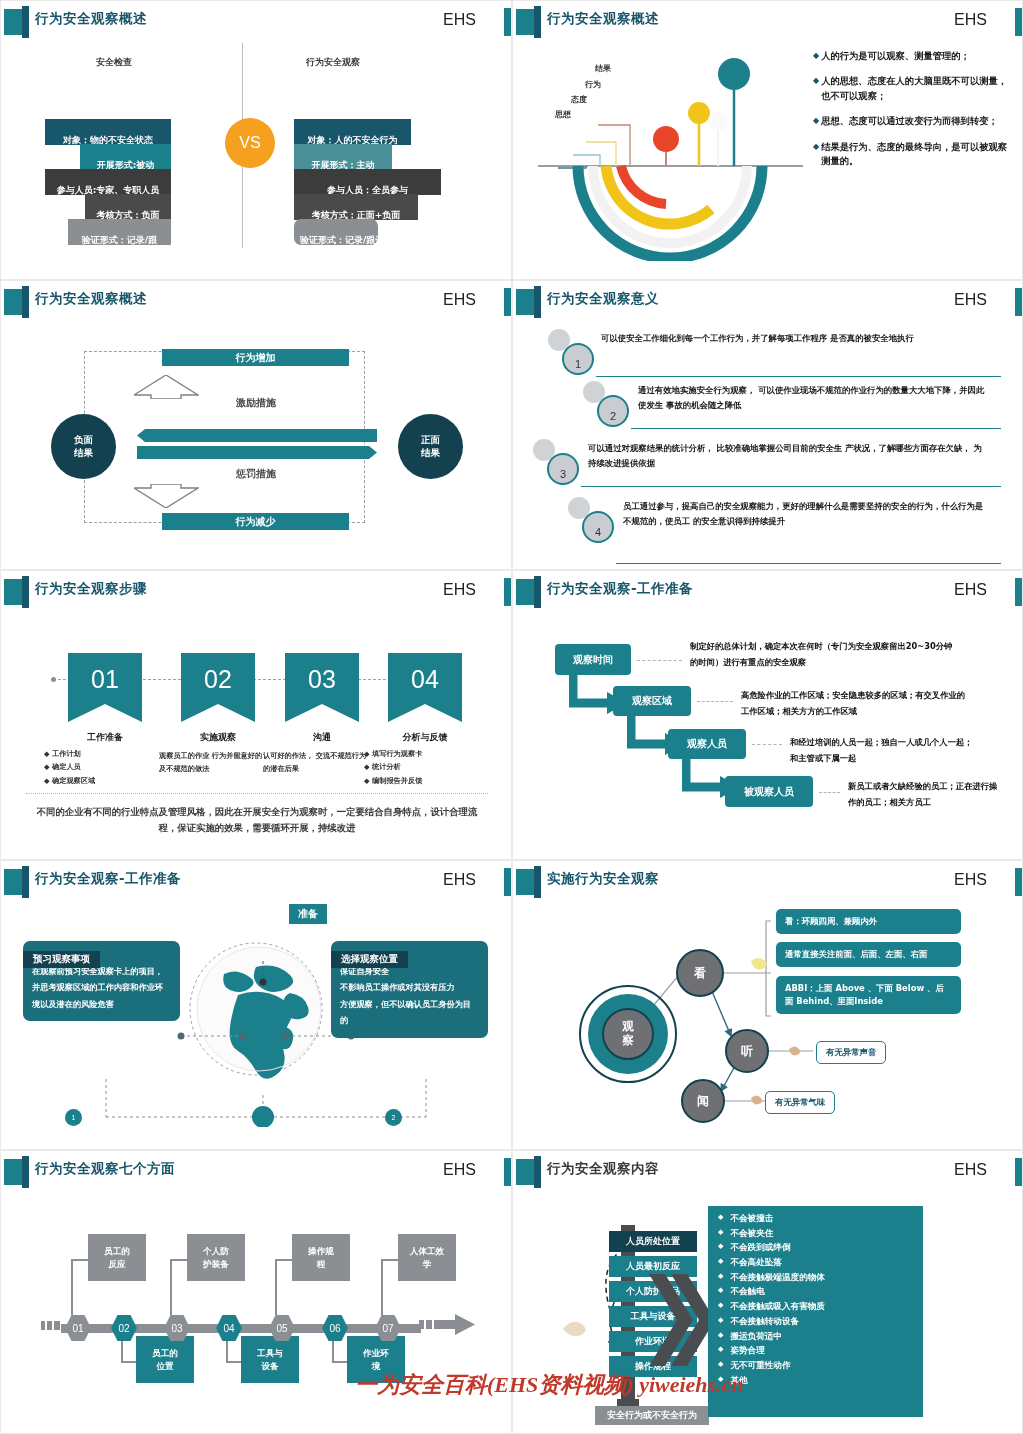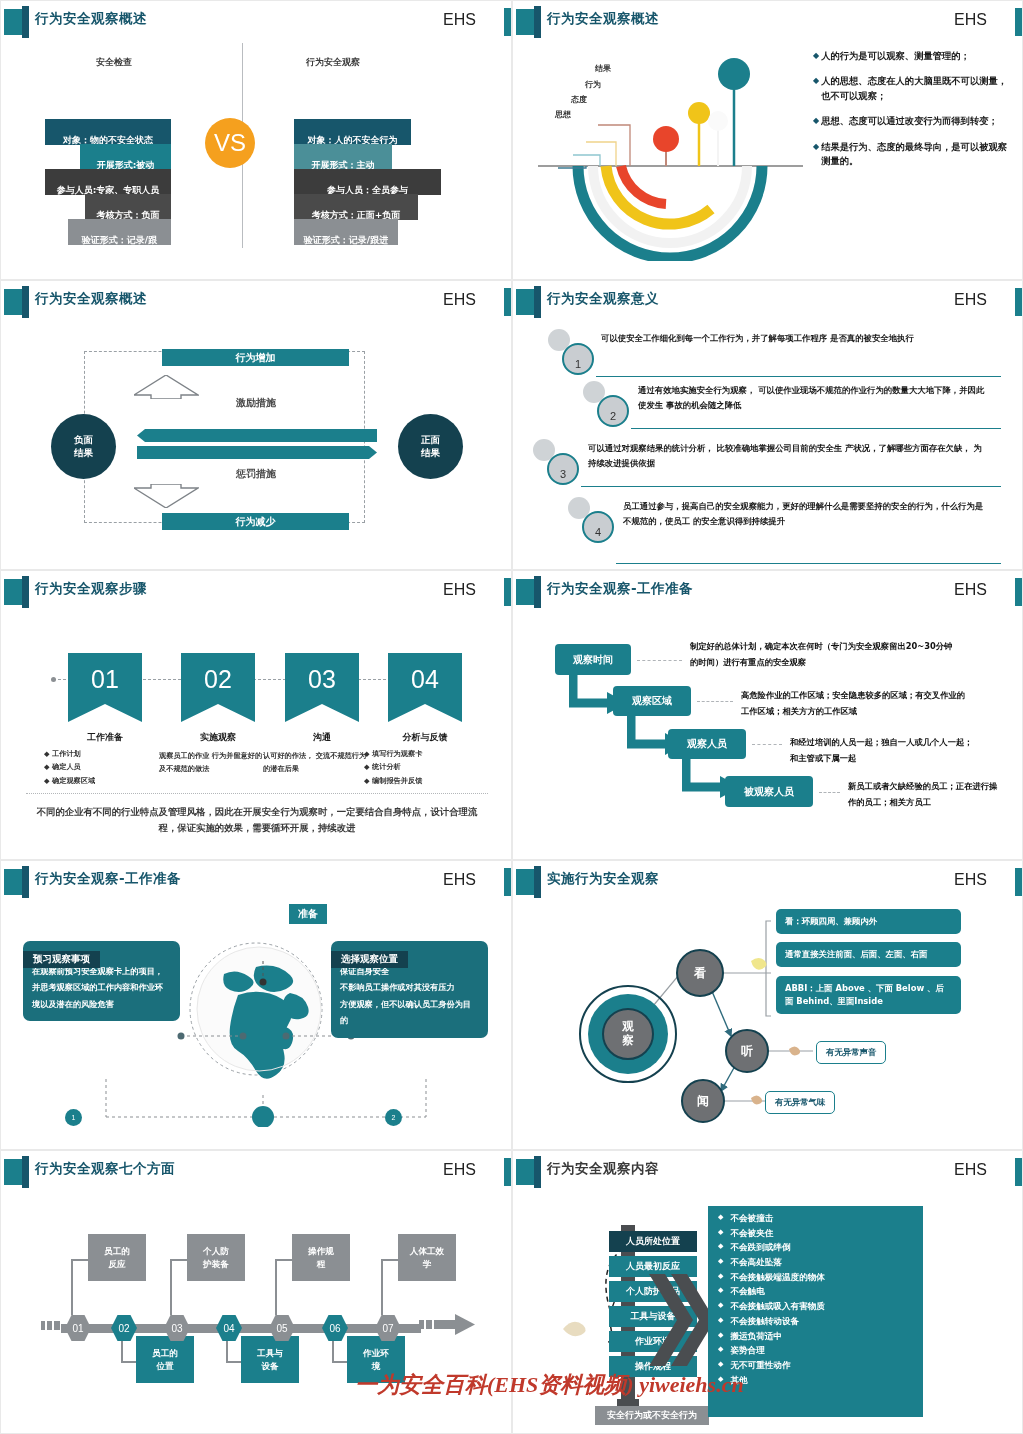--- a/index.html
+++ b/index.html
@@ -17,22 +17,22 @@
   .hdr { position:absolute; left:0; top:5px; height:32px; width:100%; }
   .hdr .sq { position:absolute; left:3px; top:3px; width:24px; height:26px; background:#1b7f8c; }
   .hdr .bar { position:absolute; left:21px; top:0px; width:7px; height:32px; background:#17566b; }
   .hdr .ttl { position:absolute; left:34px; top:4px; font-size:13.5px; font-weight:bold; color:#17566b; letter-spacing:.5px; }
   .hdr .ehs { position:absolute; right:35px; top:5px; font-size:16px; color:#222; font-family:"Liberation Sans",sans-serif; }
   .hdr .edge { position:absolute; right:0px; top:2px; width:7px; height:28px; background:#1b7f8c; }
 
   
   .s1 .colhead { position:absolute; font-size:9px; font-weight:bold; color:#3c3c3c; }
   .s1 .divider { position:absolute; left:241px; top:42px; width:1px; height:205px; background:#b9bcc0; }
-  .s1 .vs { position:absolute; left:204px; top:117px; width:50px; height:50px; border-radius:50%; background:#F5A01E;
-            color:#fff; font-size:24px; display:flex; align-items:center; justify-content:center; font-family:"Liberation Sans",sans-serif; }
+  .s1 .vs { position:absolute; left:224px; top:117px; width:50px; height:50px; border-radius:50%; background:#F5A01E;
+            color:#fff; font-size:16px; display:flex; align-items:center; justify-content:center; font-family:"Liberation Sans",sans-serif; }
   .s1 .pill { position:absolute; height:17px; line-height:17px; color:#fff; font-size:9px; font-weight:bold; text-align:center; white-space:nowrap; padding:13px 6px; }
 
   
   .s2 .ice { position:absolute; left:25px; top:30px; width:265px; height:230px; }
   .s2 .lbl { position:absolute; font-size:8px; color:#333; font-weight:bold; }
   .s2 .bullets { position:absolute; left:300px; top:48px; width:195px; }
   .s2 .bl { display:flex; margin-bottom:11px; font-size:9.3px; color:#1a1a1a; line-height:1.55; font-weight:bold;}
   .s2 .bl .dia { color:#17566b; margin-right:2px; font-size:8px; line-height:1.7; }
 
   
@@ -127,21 +127,21 @@
         <div class="pill" style="left: 79px; top: 143px; width: 91px; background: rgb(27, 127, 140);">开展形式:被动</div>
         <div class="pill" style="left: 44px; top: 168px; width: 126px; background: rgb(60, 60, 60);">参与人员:专家、专职人员</div>
         <div class="pill" style="left: 84px; top: 193px; width: 86px; background: rgb(74, 74, 74);">考核方式：负面</div>
         <div class="pill" style="left: 67px; top: 218px; width: 103px; background: rgb(139, 143, 147);">验证形式：记录/跟</div>
       </div>
     <div id="s1-right">
         <div class="pill" style="left: 293px; top: 118px; width: 117px; background: rgb(23, 86, 107);">对象：人的不安全行为</div>
         <div class="pill" style="left: 293px; top: 143px; width: 98px; background: rgb(75, 143, 152);">开展形式：主动</div>
         <div class="pill" style="left: 293px; top: 168px; width: 147px; background: rgb(60, 60, 60);">参与人员：全员参与</div>
         <div class="pill" style="left: 293px; top: 193px; width: 124px; background: rgb(74, 74, 74);">考核方式：正面+负面</div>
-        <div class="pill" style="left: 293px; top: 218px; width: 104px; background: rgb(139, 143, 147);">验证形式：记录/跟进</div>
+        <div class="pill" style="left: 293px; top: 218px; width: 84px; background: rgb(139, 143, 147); border-radius: 7px;">验证形式：记录/跟进</div>
       </div>
   </div>
 
   <div class="slide s2">
     <div class="hdr">
       <div class="sq"></div>
       <div class="bar"></div>
       <div class="ttl">行为安全观察概述</div>
       <div class="ehs">EHS</div>
       <div class="edge"></div>

